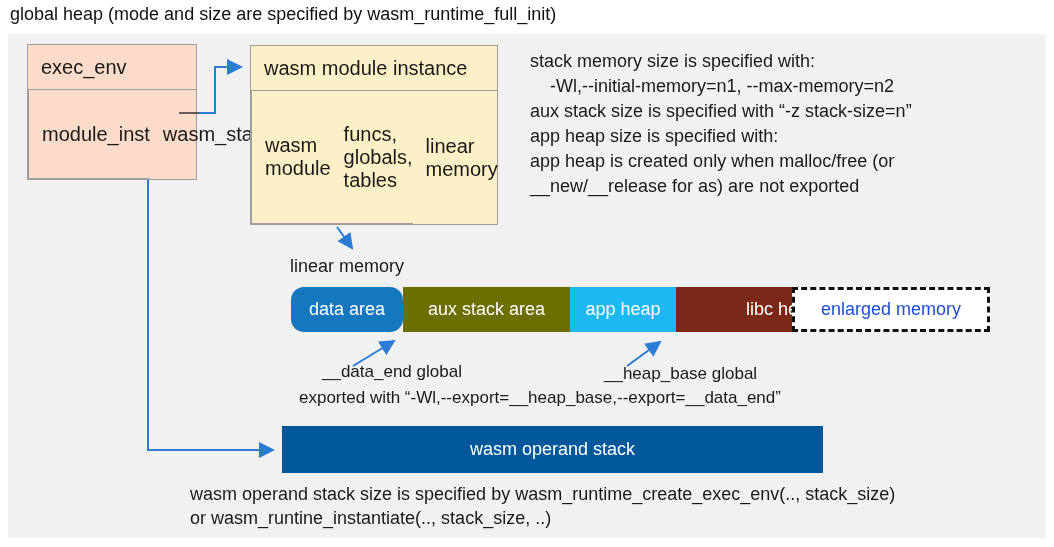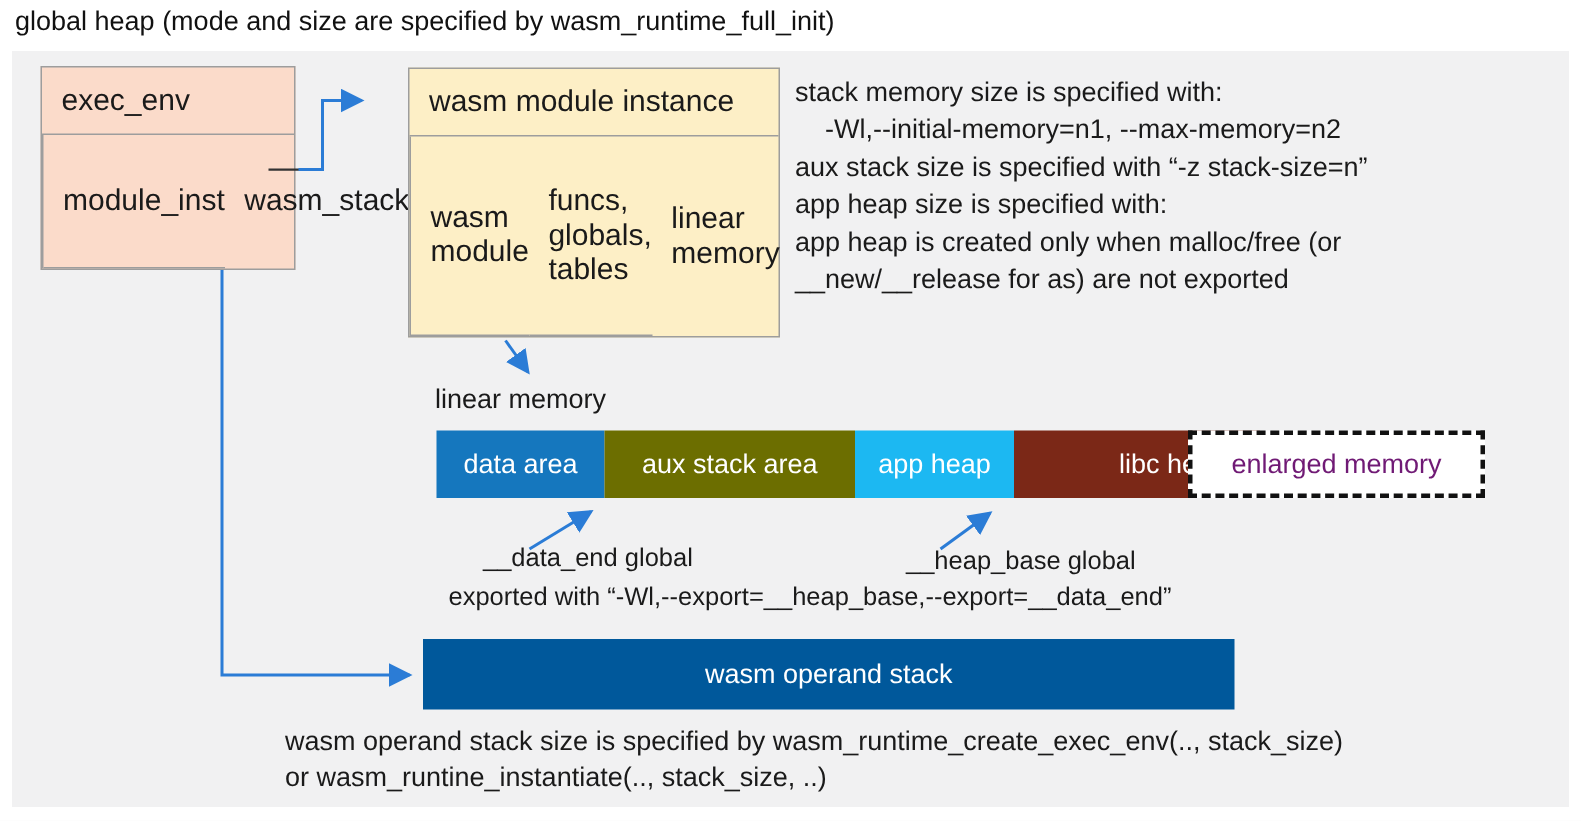--- a/index.html
+++ b/index.html
@@ -4,46 +4,46 @@
 <style>
   html,body{margin:0;padding:0;background:#fff;}
   .page{position:relative;width:1054px;height:547px;background:#ffffff;
         font-family:"Liberation Sans", sans-serif;color:#1a1a1a;overflow:hidden;}
   .title{position:absolute;left:10px;top:4px;font-size:18px;color:#111;}
   .panel{position:absolute;left:8px;top:34px;width:1038px;height:504px;background:#F1F1F2;}
 
   
   .box{position:absolute;border:1px solid #9D9D9D;box-sizing:border-box;font-size:20px;}
   .exec-box{left:27px;top:44px;width:170px;height:136px;background:#FBDBCA;}
-  .inst-box{left:250px;top:45px;width:248px;height:180px;background:#FDEFC6;margin-left:22px;}
+  .inst-box{left:250px;top:45px;width:248px;height:180px;background:#FDEFC6;}
   .box-header{height:45px;display:flex;align-items:center;padding-left:13px;
               border-bottom:1px solid #9D9D9D;box-sizing:border-box;}
   .box-body{display:flex;position:absolute;top:45px;bottom:0;left:0;right:0;}
   .gutter{width:21px;border-right:1px solid #9D9D9D;box-sizing:border-box;}
   .rows{flex:1;display:flex;flex-direction:row;}
   .row{flex:1;display:flex;align-items:center;padding-left:13px;
        border-bottom:1px solid #9D9D9D;box-sizing:border-box;}
   .row:last-child{border-bottom:none;}
 
   
   .notes{position:absolute;left:530px;top:49px;font-size:18px;line-height:25px;width:500px;}
   .notes .indent{padding-left:20px;}
 
   
   .lm-label{position:absolute;left:290px;top:256px;font-size:18px;}
   .membar{position:absolute;left:291px;top:287px;height:45px;display:flex;}
   .seg{display:flex;align-items:center;justify-content:center;color:#fff;font-size:18px;}
-  .seg-data{width:112px;background:#1577BE;}
+  .seg-data{width:112px;background:#1577BE;border-radius:13px;}
   .seg-aux{width:167px;background:#6C6E00;}
   .seg-app{width:106px;background:#1CB8F2;}
   .seg-libc{width:116px;background:#7B2817;padding-left:48px;}
   .seg-enlarged{position:absolute;left:792px;top:287px;width:198px;height:45px;
       box-sizing:border-box;background:#fff;border:3px dashed #111;
       display:flex;align-items:center;justify-content:center;
-      color:#701a75;font-size:18px;}
+      color:#1d4ed8;font-size:18px;}
 
   .ann{position:absolute;font-size:17px;}
   .ann-dataend{left:322px;top:362px;}
   .ann-heapbase{left:604px;top:364px;}
   .ann-exported{left:299px;top:388px;}
 
   
   .opstack{position:absolute;left:282px;top:426px;width:541px;height:47px;background:#00589B;
       display:flex;align-items:center;justify-content:center;color:#fff;font-size:18px;}
   .bottom-notes{position:absolute;left:190px;top:482px;font-size:18px;line-height:24px;}

